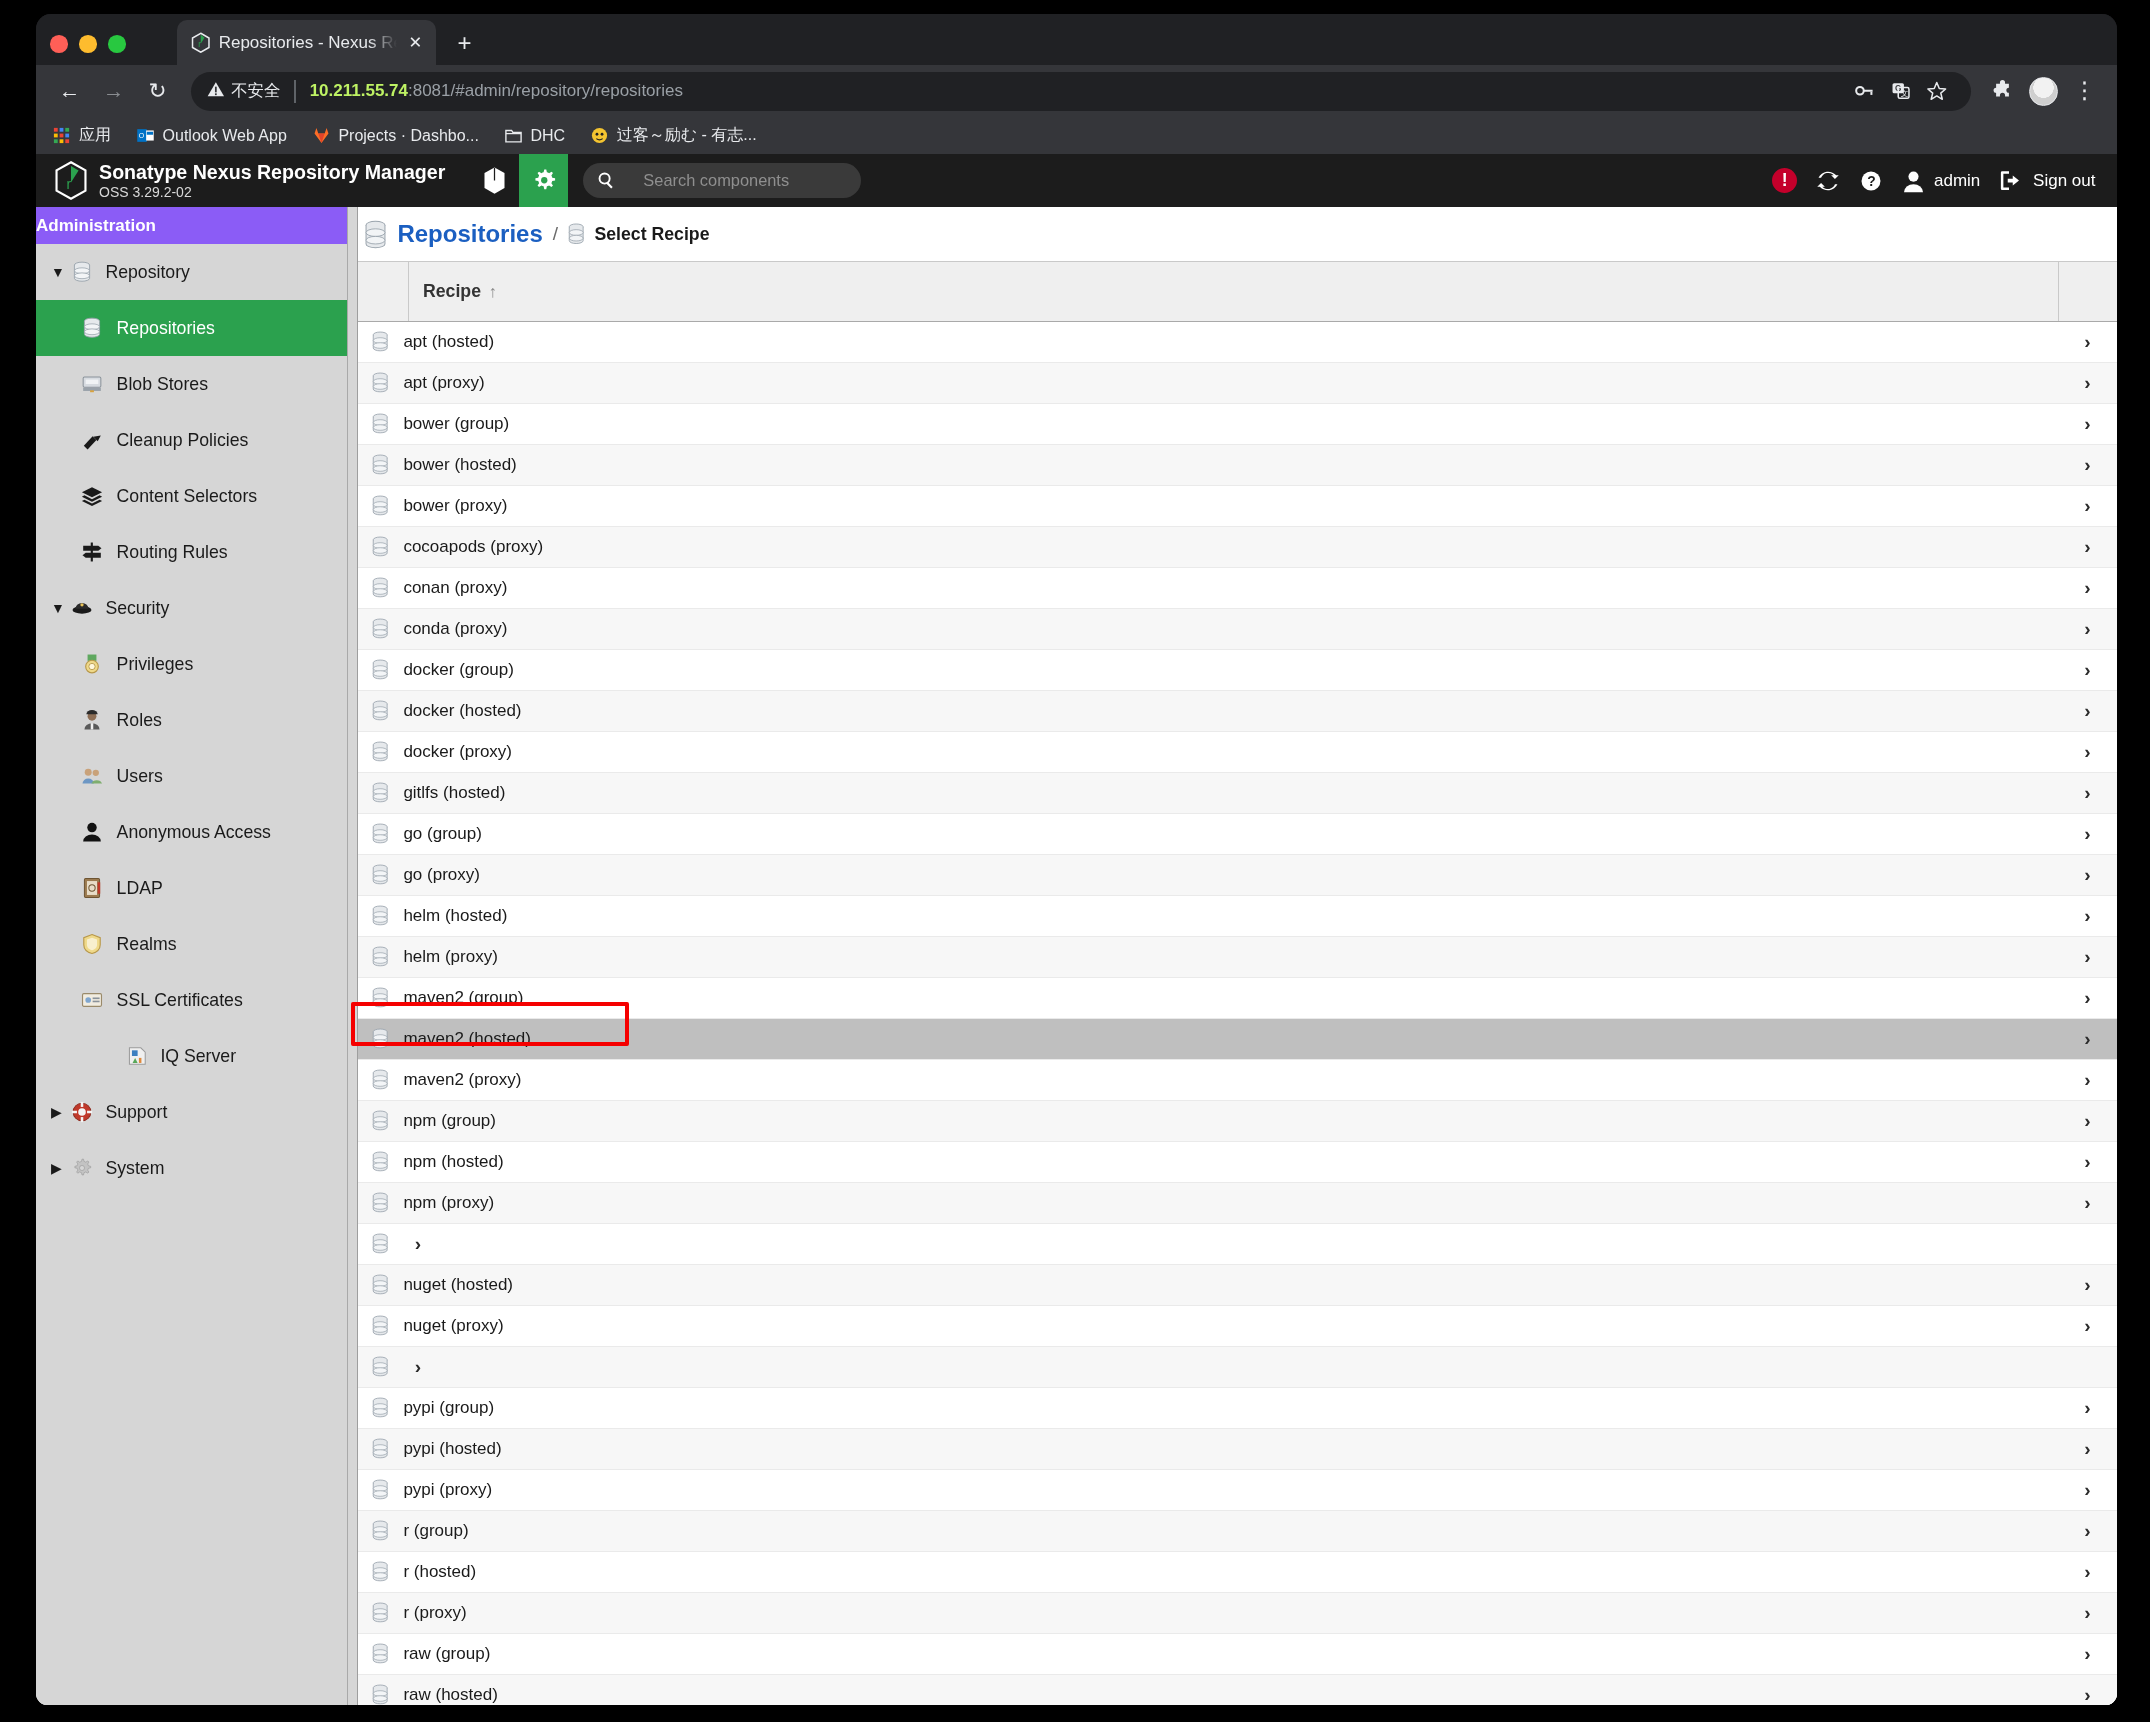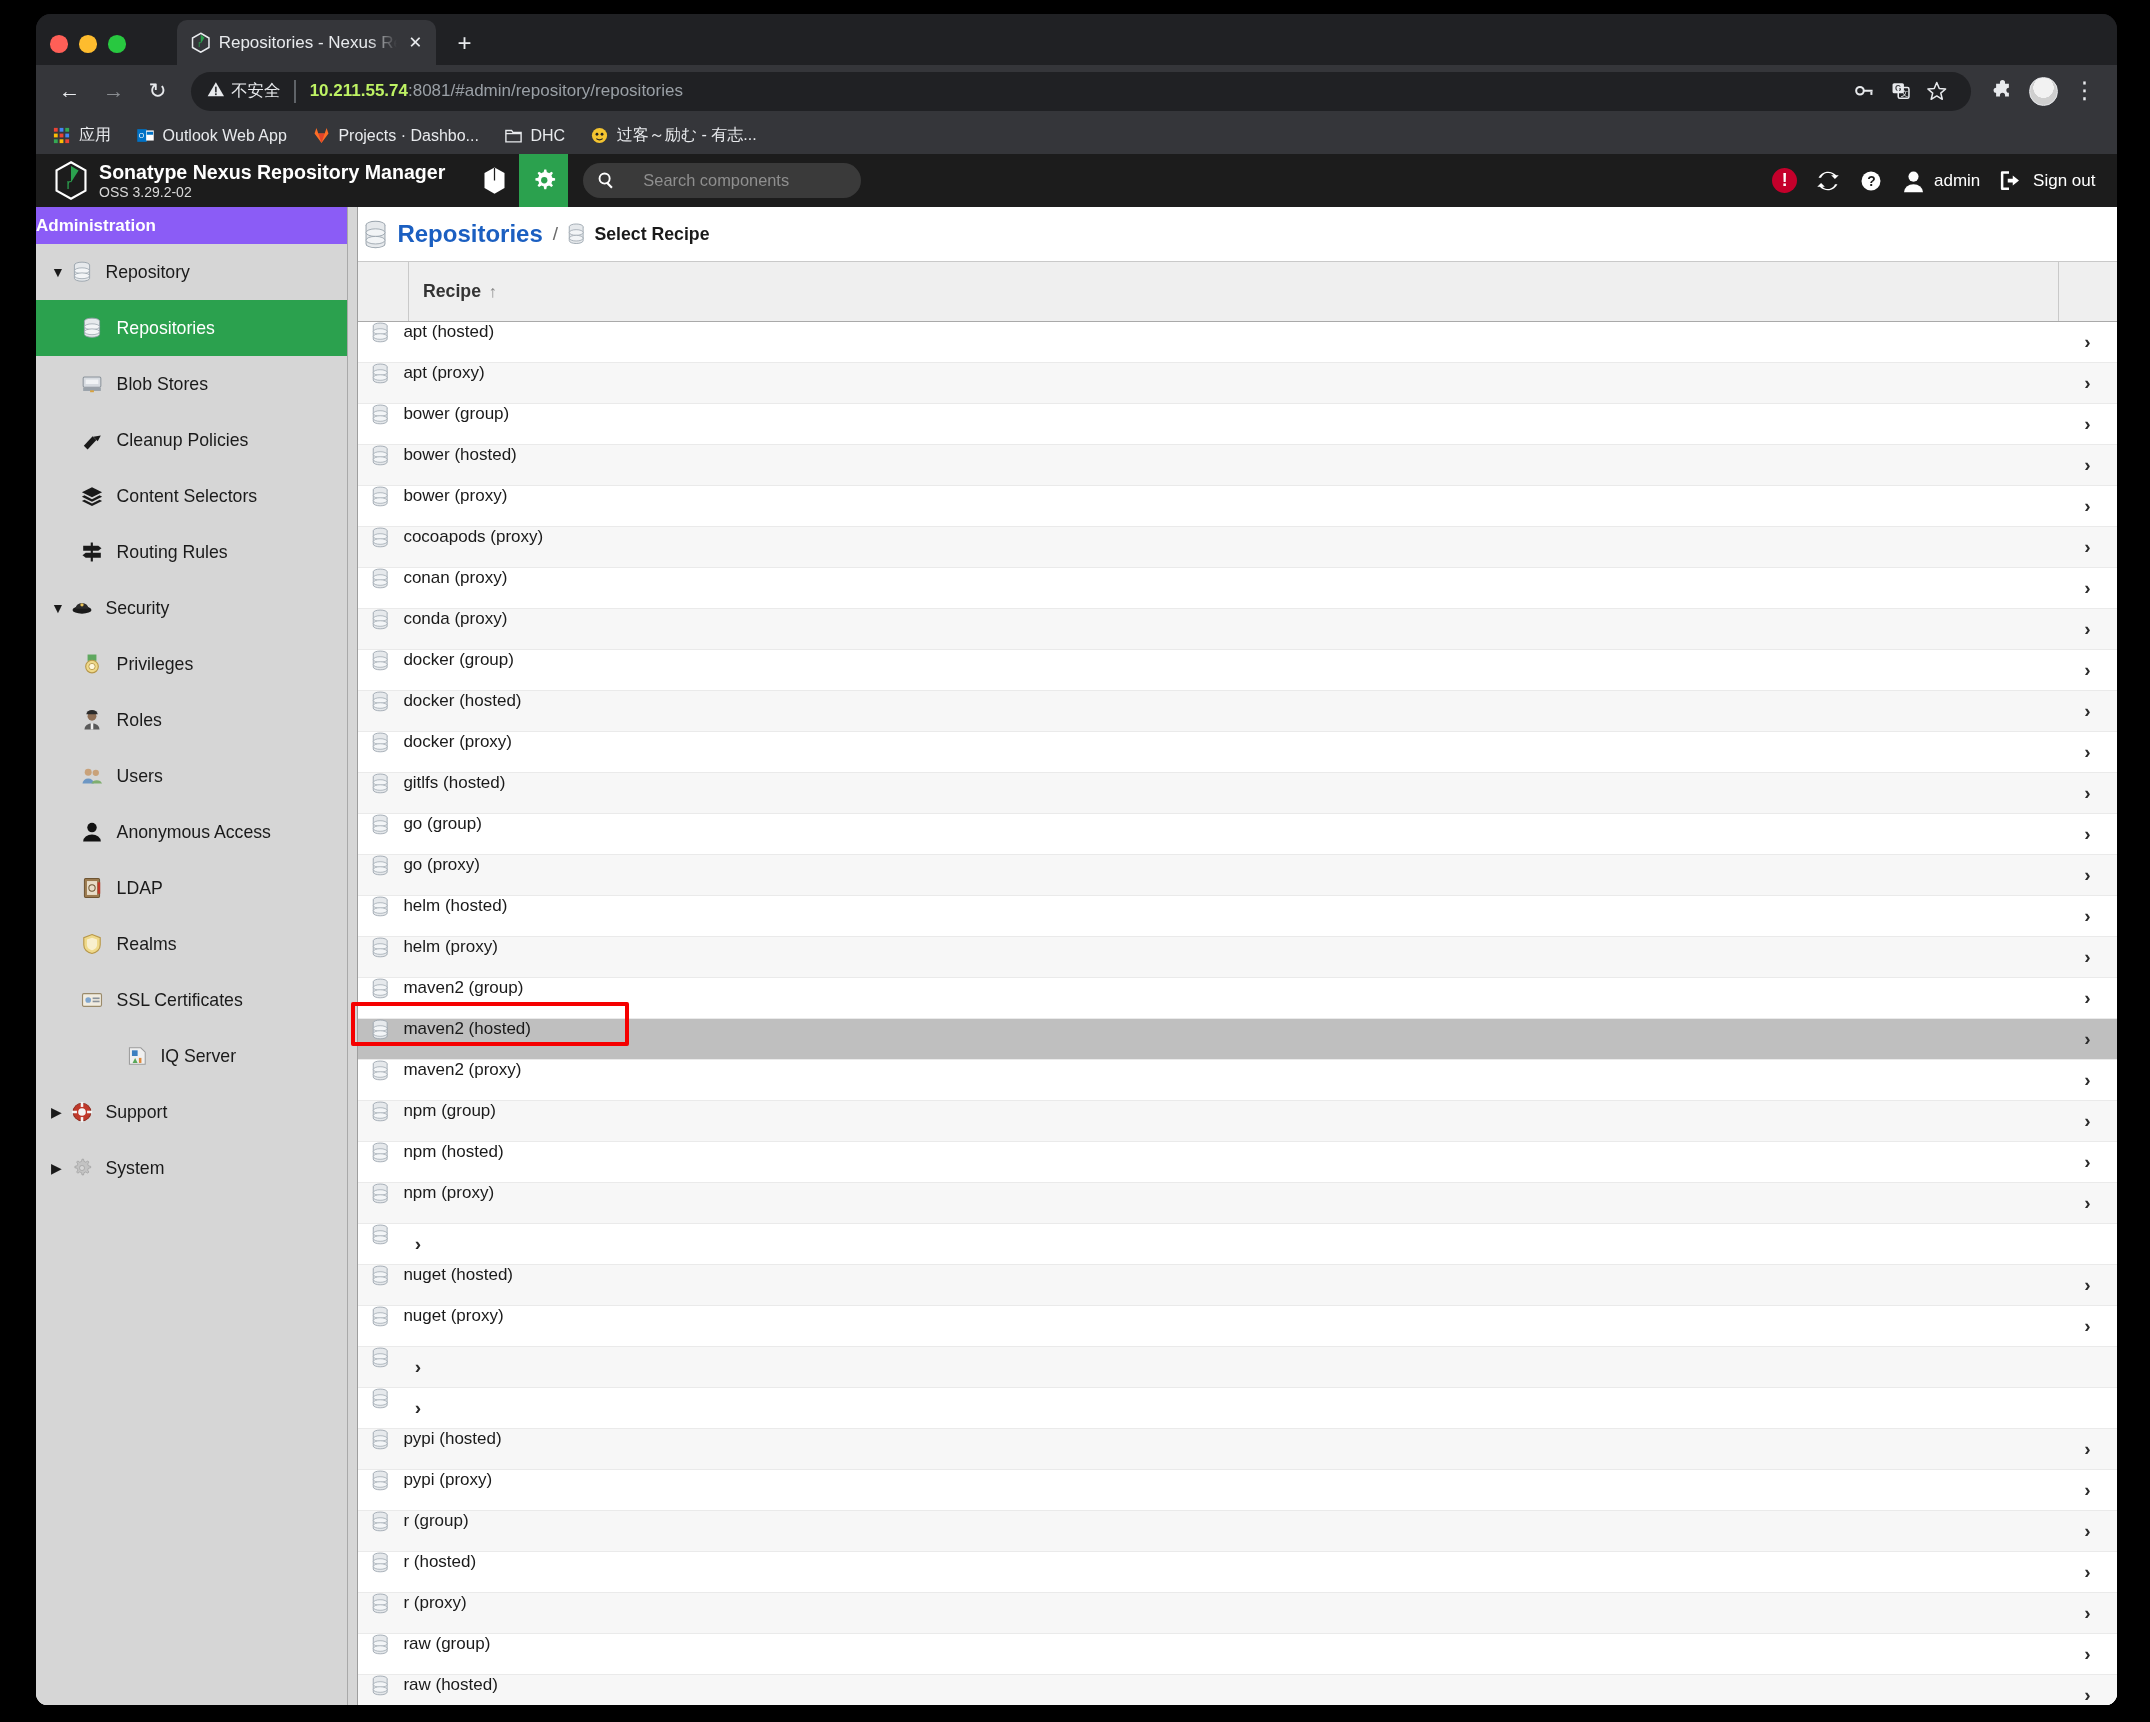--- a/index.html
+++ b/index.html
@@ -248,21 +248,21 @@
   }
   .gh-cell { display: flex; align-items: center; }
   .gh-icon-col { width: 37px; flex: 0 0 37px; border-right: 1.3px solid #c9c9c9; }
   .gh-recipe-col { flex: 1; padding-left: 14px; gap: 7.6px; min-width: 0; }
   .gh-recipe-col .gh-label { font-size: 17.7px; font-weight: 700; color: #333; }
   .sort-arrow { color: #8a8a8a; font-size: 16.4px; }
   .gh-last-col { width: 59px; flex: 0 0 59px; border-left: 1.3px solid #c9c9c9; }
 
   #grid-body { flex: 1; overflow: hidden; }
   .grid-row {
-    display: flex; 
+    display: flex; align-items: center;
     height: 41px;
     border-bottom: 0.6px solid #eaeaea;
     padding-left: 12.6px;
   }
   .grid-row.odd { background: #fff; }
   .grid-row.even { background: #f7f7f7; }
   .grid-row.hovered { background: #bfbfbf; }
   .row-ico { width: 16.4px; height: 21.5px; flex: 0 0 16.4px; }
   .row-label {
     margin-left: 15px; font-size: 17px; color: #1a1a1a;
@@ -990,20 +990,21 @@
                   </svg></span>
                 <span class="row-chevron">›</span>
               </div>
               <div class="grid-row odd">
                 <span class="row-ico"><svg viewBox="0 0 26 34" width="16.4" height="21.5">
                     <ellipse cx="13" cy="6" rx="11" ry="4.4" fill="#e6e9ec" stroke="#97a1aa" stroke-width="1.3"></ellipse>
                     <path d="M2 6v21a11 4.4 0 0 0 22 0V6" fill="#e6e9ec" stroke="#97a1aa" stroke-width="1.3"></path>
                     <ellipse cx="13" cy="15" rx="11" ry="4.4" fill="#f3f5f7" stroke="#97a1aa" stroke-width="1.1"></ellipse>
                     <ellipse cx="13" cy="23" rx="11" ry="4.4" fill="#f3f5f7" stroke="#97a1aa" stroke-width="1.1"></ellipse>
                   </svg></span>
+                <span class="row-label">pypi (group)</span>
                 <span class="row-chevron">›</span>
               </div>
               <div class="grid-row even">
                 <span class="row-ico"><svg viewBox="0 0 26 34" width="16.4" height="21.5">
                     <ellipse cx="13" cy="6" rx="11" ry="4.4" fill="#e6e9ec" stroke="#97a1aa" stroke-width="1.3"></ellipse>
                     <path d="M2 6v21a11 4.4 0 0 0 22 0V6" fill="#e6e9ec" stroke="#97a1aa" stroke-width="1.3"></path>
                     <ellipse cx="13" cy="15" rx="11" ry="4.4" fill="#f3f5f7" stroke="#97a1aa" stroke-width="1.1"></ellipse>
                     <ellipse cx="13" cy="23" rx="11" ry="4.4" fill="#f3f5f7" stroke="#97a1aa" stroke-width="1.1"></ellipse>
                   </svg></span>
                 <span class="row-label">pypi (hosted)</span>

